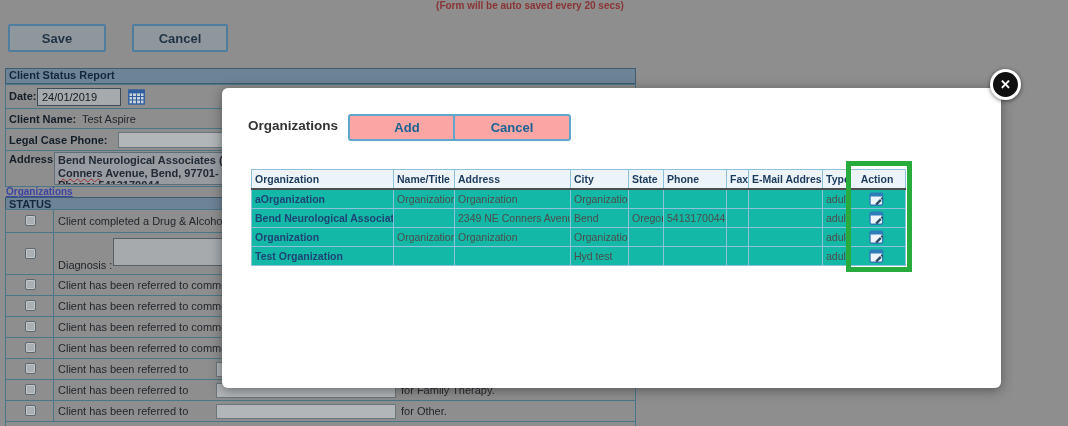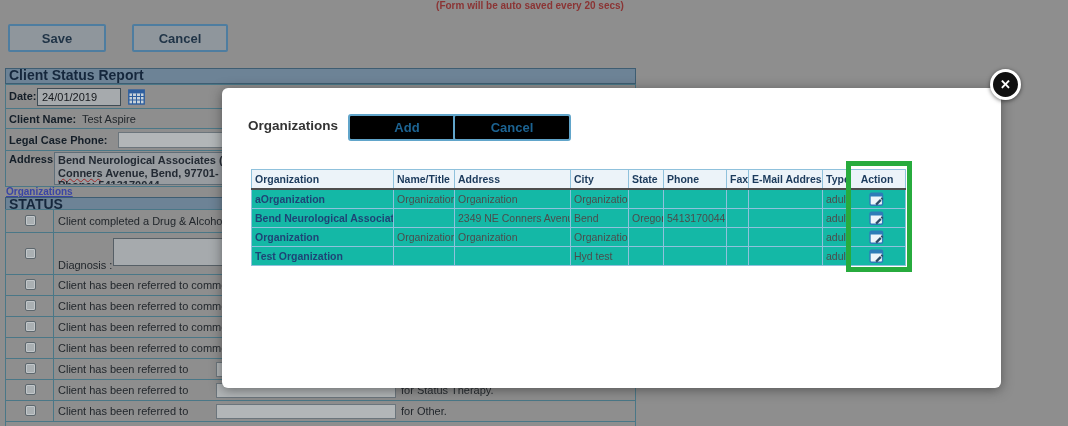--- a/index.html
+++ b/index.html
@@ -11,21 +11,21 @@
     font-size:10px;color:#8b3434;font-weight:bold;}
   .topbtn{position:absolute;height:28px;background:#8f969c;border:2px solid #4e7da0;
     border-radius:2px;color:#1f3346;font-weight:bold;font-size:13px;
     display:flex;align-items:center;justify-content:center;box-sizing:border-box;cursor:pointer;}
 
   
   .frow{position:absolute;left:5px;width:631px;box-sizing:border-box;
     border:1px solid #4a7787;background:#8e8e8e;font-size:11px;color:#22272c;}
   .hbar{position:absolute;left:5px;width:631px;box-sizing:border-box;
     background:#6d8396;border:1px solid #3e5d72;color:#15273c;
-    font-size:14px;font-weight:bold;line-height:13px;padding-left:3px;}
+    font-size:11px;font-weight:bold;line-height:13px;padding-left:3px;}
   .lbl{font-weight:bold;color:#141e28;}
   .ginput{position:absolute;background:#b2b6b8;border:1px solid #6b757c;box-sizing:border-box;
     font-family:"Liberation Sans",sans-serif;font-size:11px;color:#15181c;padding:0 4px;}
   .cbcell{position:absolute;left:0;top:0;bottom:0;width:47px;border-right:1px solid #4a7787;}
   .cbox{position:absolute;left:19px;top:50%;margin-top:-6px;width:11px;height:11px;
     background:#aab0b3;border:1px solid #5d676d;border-radius:2px;box-sizing:border-box;
     box-shadow:inset 0 0 0 1px #c2c7ca;}
   .rowtext{position:absolute;left:52px;top:50%;transform:translateY(-50%);white-space:nowrap;}
   .suffix{position:absolute;left:395px;top:50%;transform:translateY(-50%);white-space:nowrap;}
 
@@ -33,21 +33,21 @@
     background:#989ca0;border:1px solid #5f6e79;box-sizing:border-box;
     font-weight:bold;font-size:11px;line-height:12.5px;color:#232a33;padding:1px 3px;}
   .squiggle{text-decoration:underline wavy #a02c2c 1px;text-underline-offset:1px;}
   .orglink{position:absolute;left:6px;top:186px;font-size:10px;font-weight:bold;
     color:#3a45a5;text-decoration:underline;cursor:pointer;}
 
   
   .modal{position:absolute;left:222px;top:88px;width:779px;height:300px;background:#ffffff;
     border-radius:6px;box-shadow:0 2px 12px rgba(30,30,30,0.5);z-index:20;}
   .modal-title{position:absolute;left:26px;top:30px;font-size:13.5px;font-weight:bold;color:#333333;}
-  .mbtn{position:absolute;top:26px;width:118px;height:27px;background:#000000;
+  .mbtn{position:absolute;top:26px;width:118px;height:27px;background:#fca5a5;
     border:2px solid #61a5ca;border-radius:3px;color:#1c6392;font-weight:bold;font-size:13px;
     display:flex;align-items:center;justify-content:center;box-sizing:border-box;cursor:pointer;}
   .closebtn{position:absolute;left:990px;top:69px;width:31px;height:31px;border-radius:50%;
     background:#101010;border:3px solid #ffffff;box-sizing:border-box;z-index:40;
     box-shadow:0 1px 4px rgba(0,0,0,0.55);display:flex;align-items:center;justify-content:center;
     color:#ffffff;font-size:13px;font-weight:bold;cursor:pointer;}
 
   
   table.orgs{position:absolute;left:29px;top:81px;border-collapse:collapse;table-layout:fixed;
     width:654px;font-size:10.5px;}
@@ -168,21 +168,21 @@
       </div>
     <span class="rowtext">Client has been referred to</span>
     <input class="ginput" style="left: 210px; top: 3px; width: 180px; height: 15px;">
   </div>
   <div class="frow" style="top:379px;height:22px;">
     <div class="cbcell">
         <div class="cbox"></div>
       </div>
     <span class="rowtext">Client has been referred to</span>
     <input class="ginput" style="left: 210px; top: 3px; width: 180px; height: 15px;">
-    <span class="suffix">for Status Therapy.</span>
+    <span class="suffix">for Family Therapy.</span>
   </div>
   <div class="frow" style="top:400px;height:22px;">
     <div class="cbcell">
         <div class="cbox"></div>
       </div>
     <span class="rowtext">Client has been referred to</span>
     <input class="ginput" style="left: 210px; top: 3px; width: 180px; height: 15px;">
     <span class="suffix">for Other.</span>
   </div>
 

